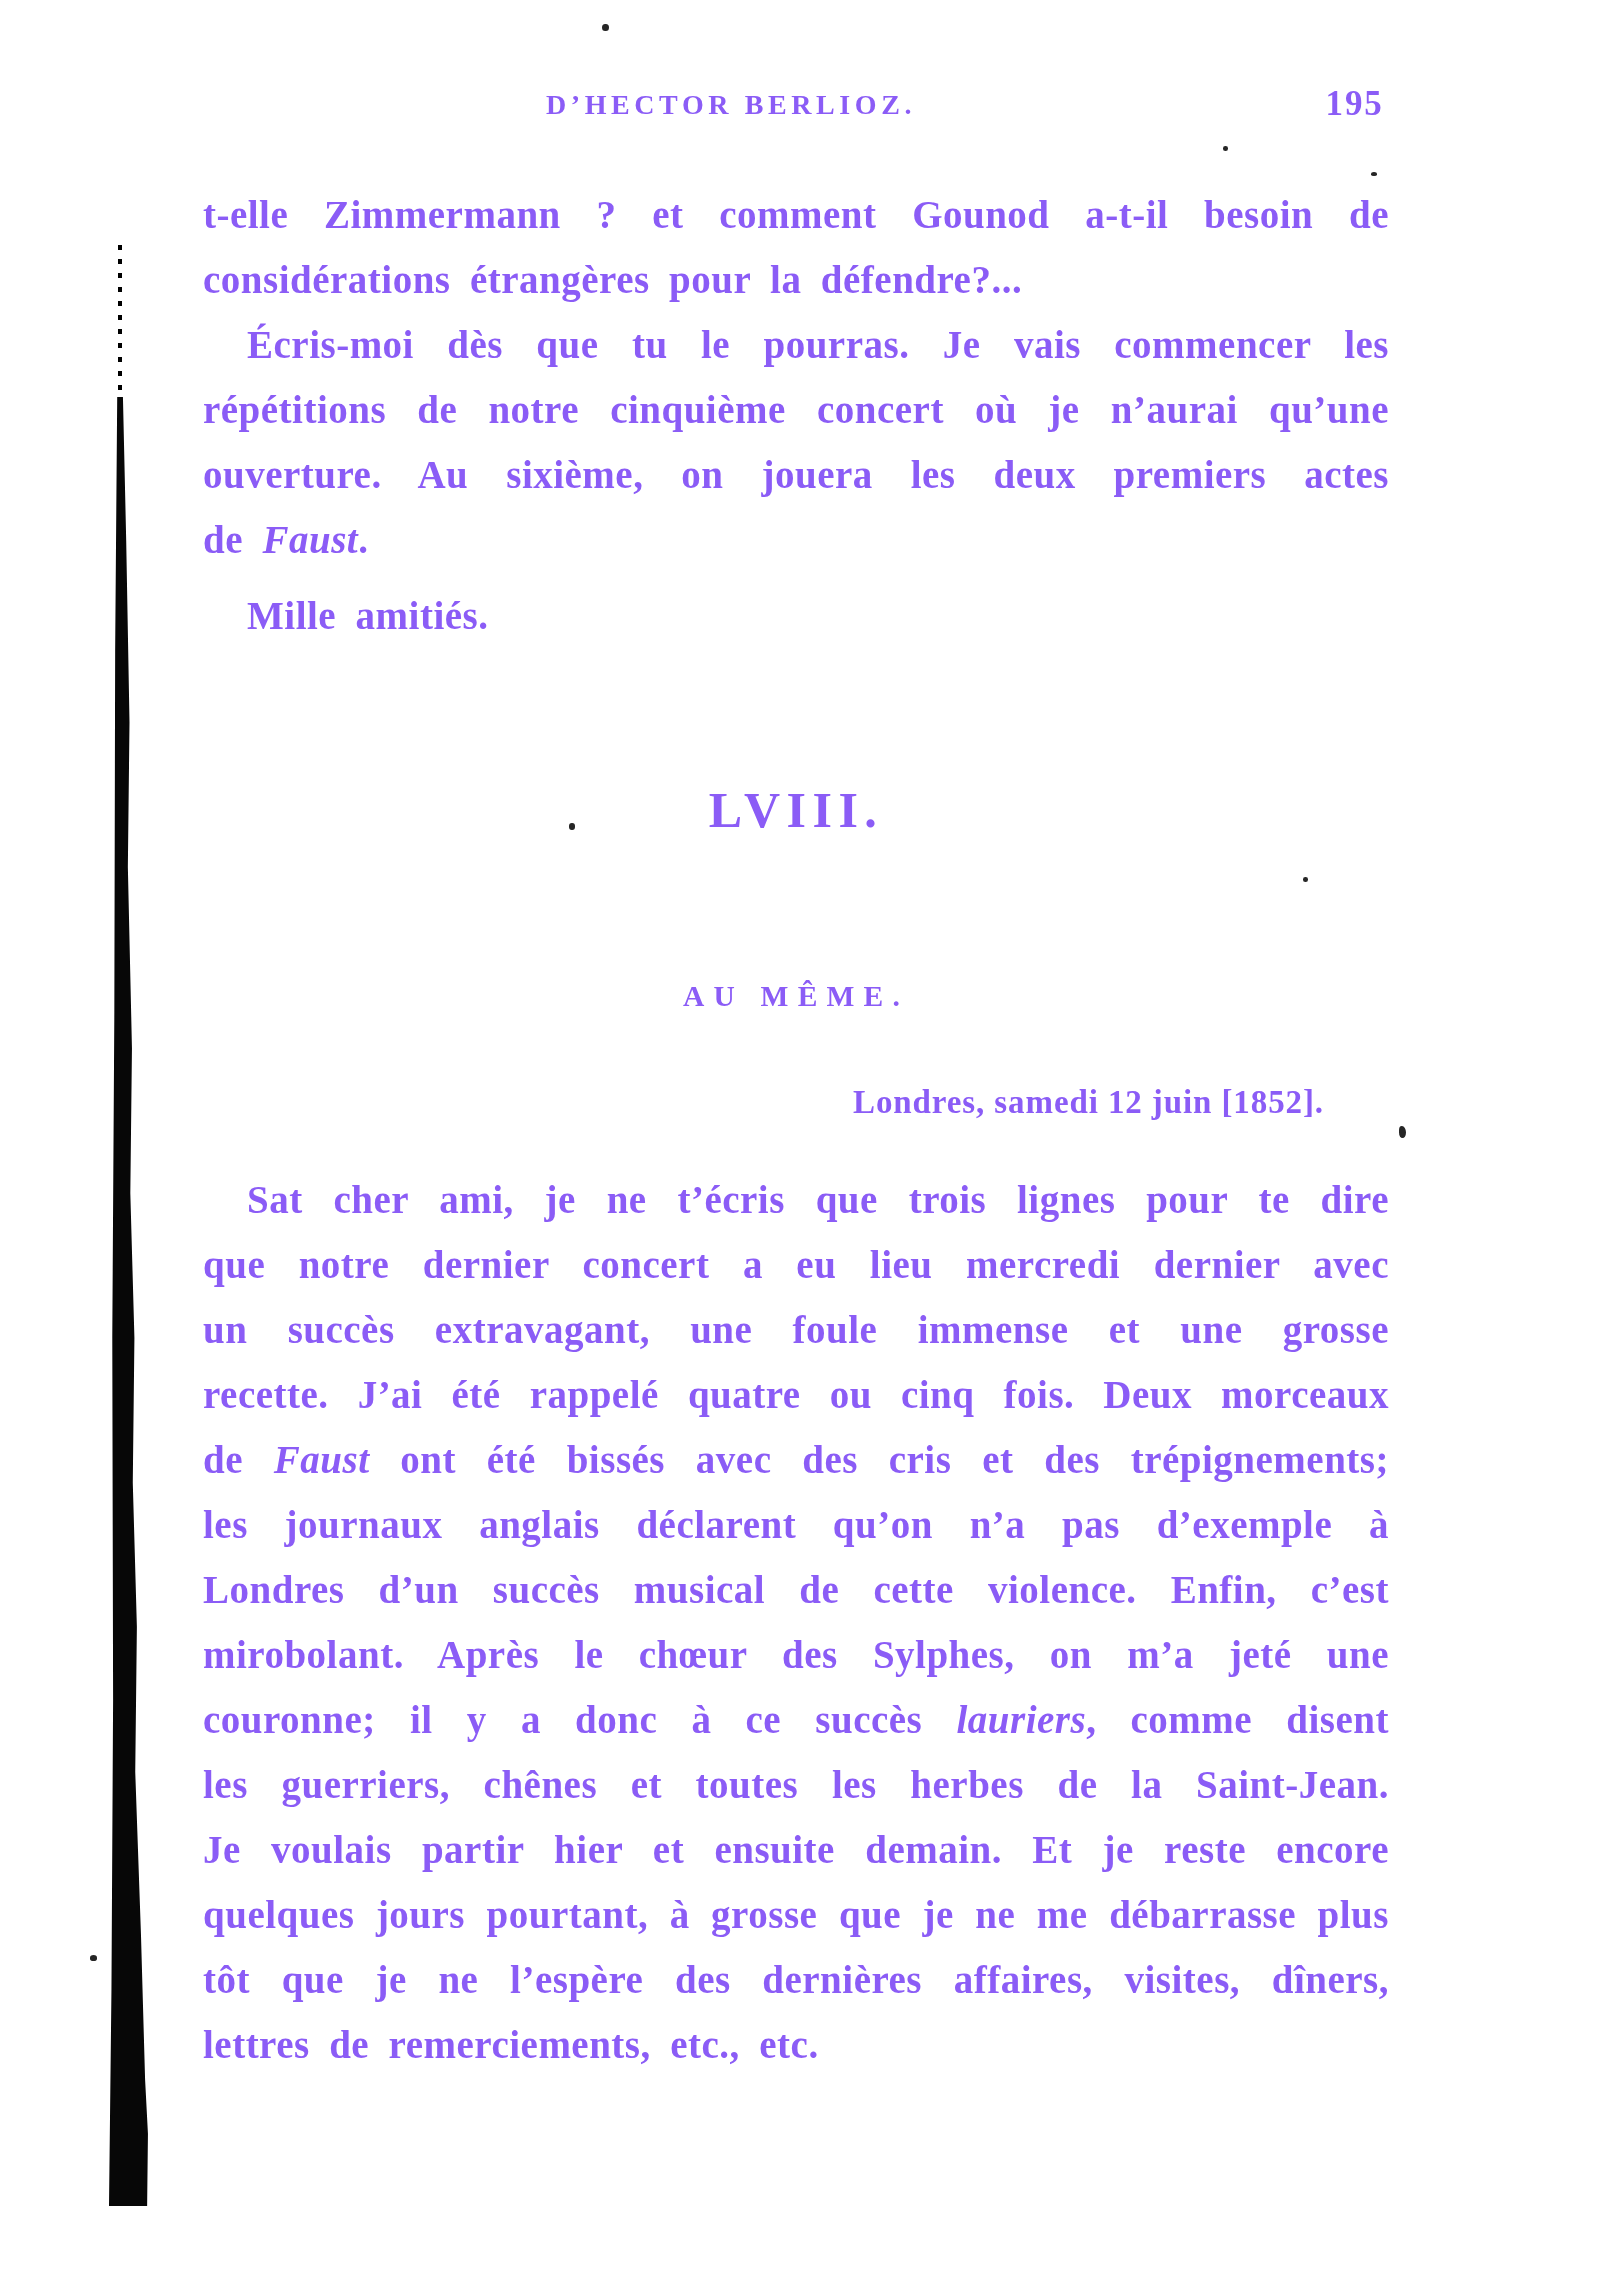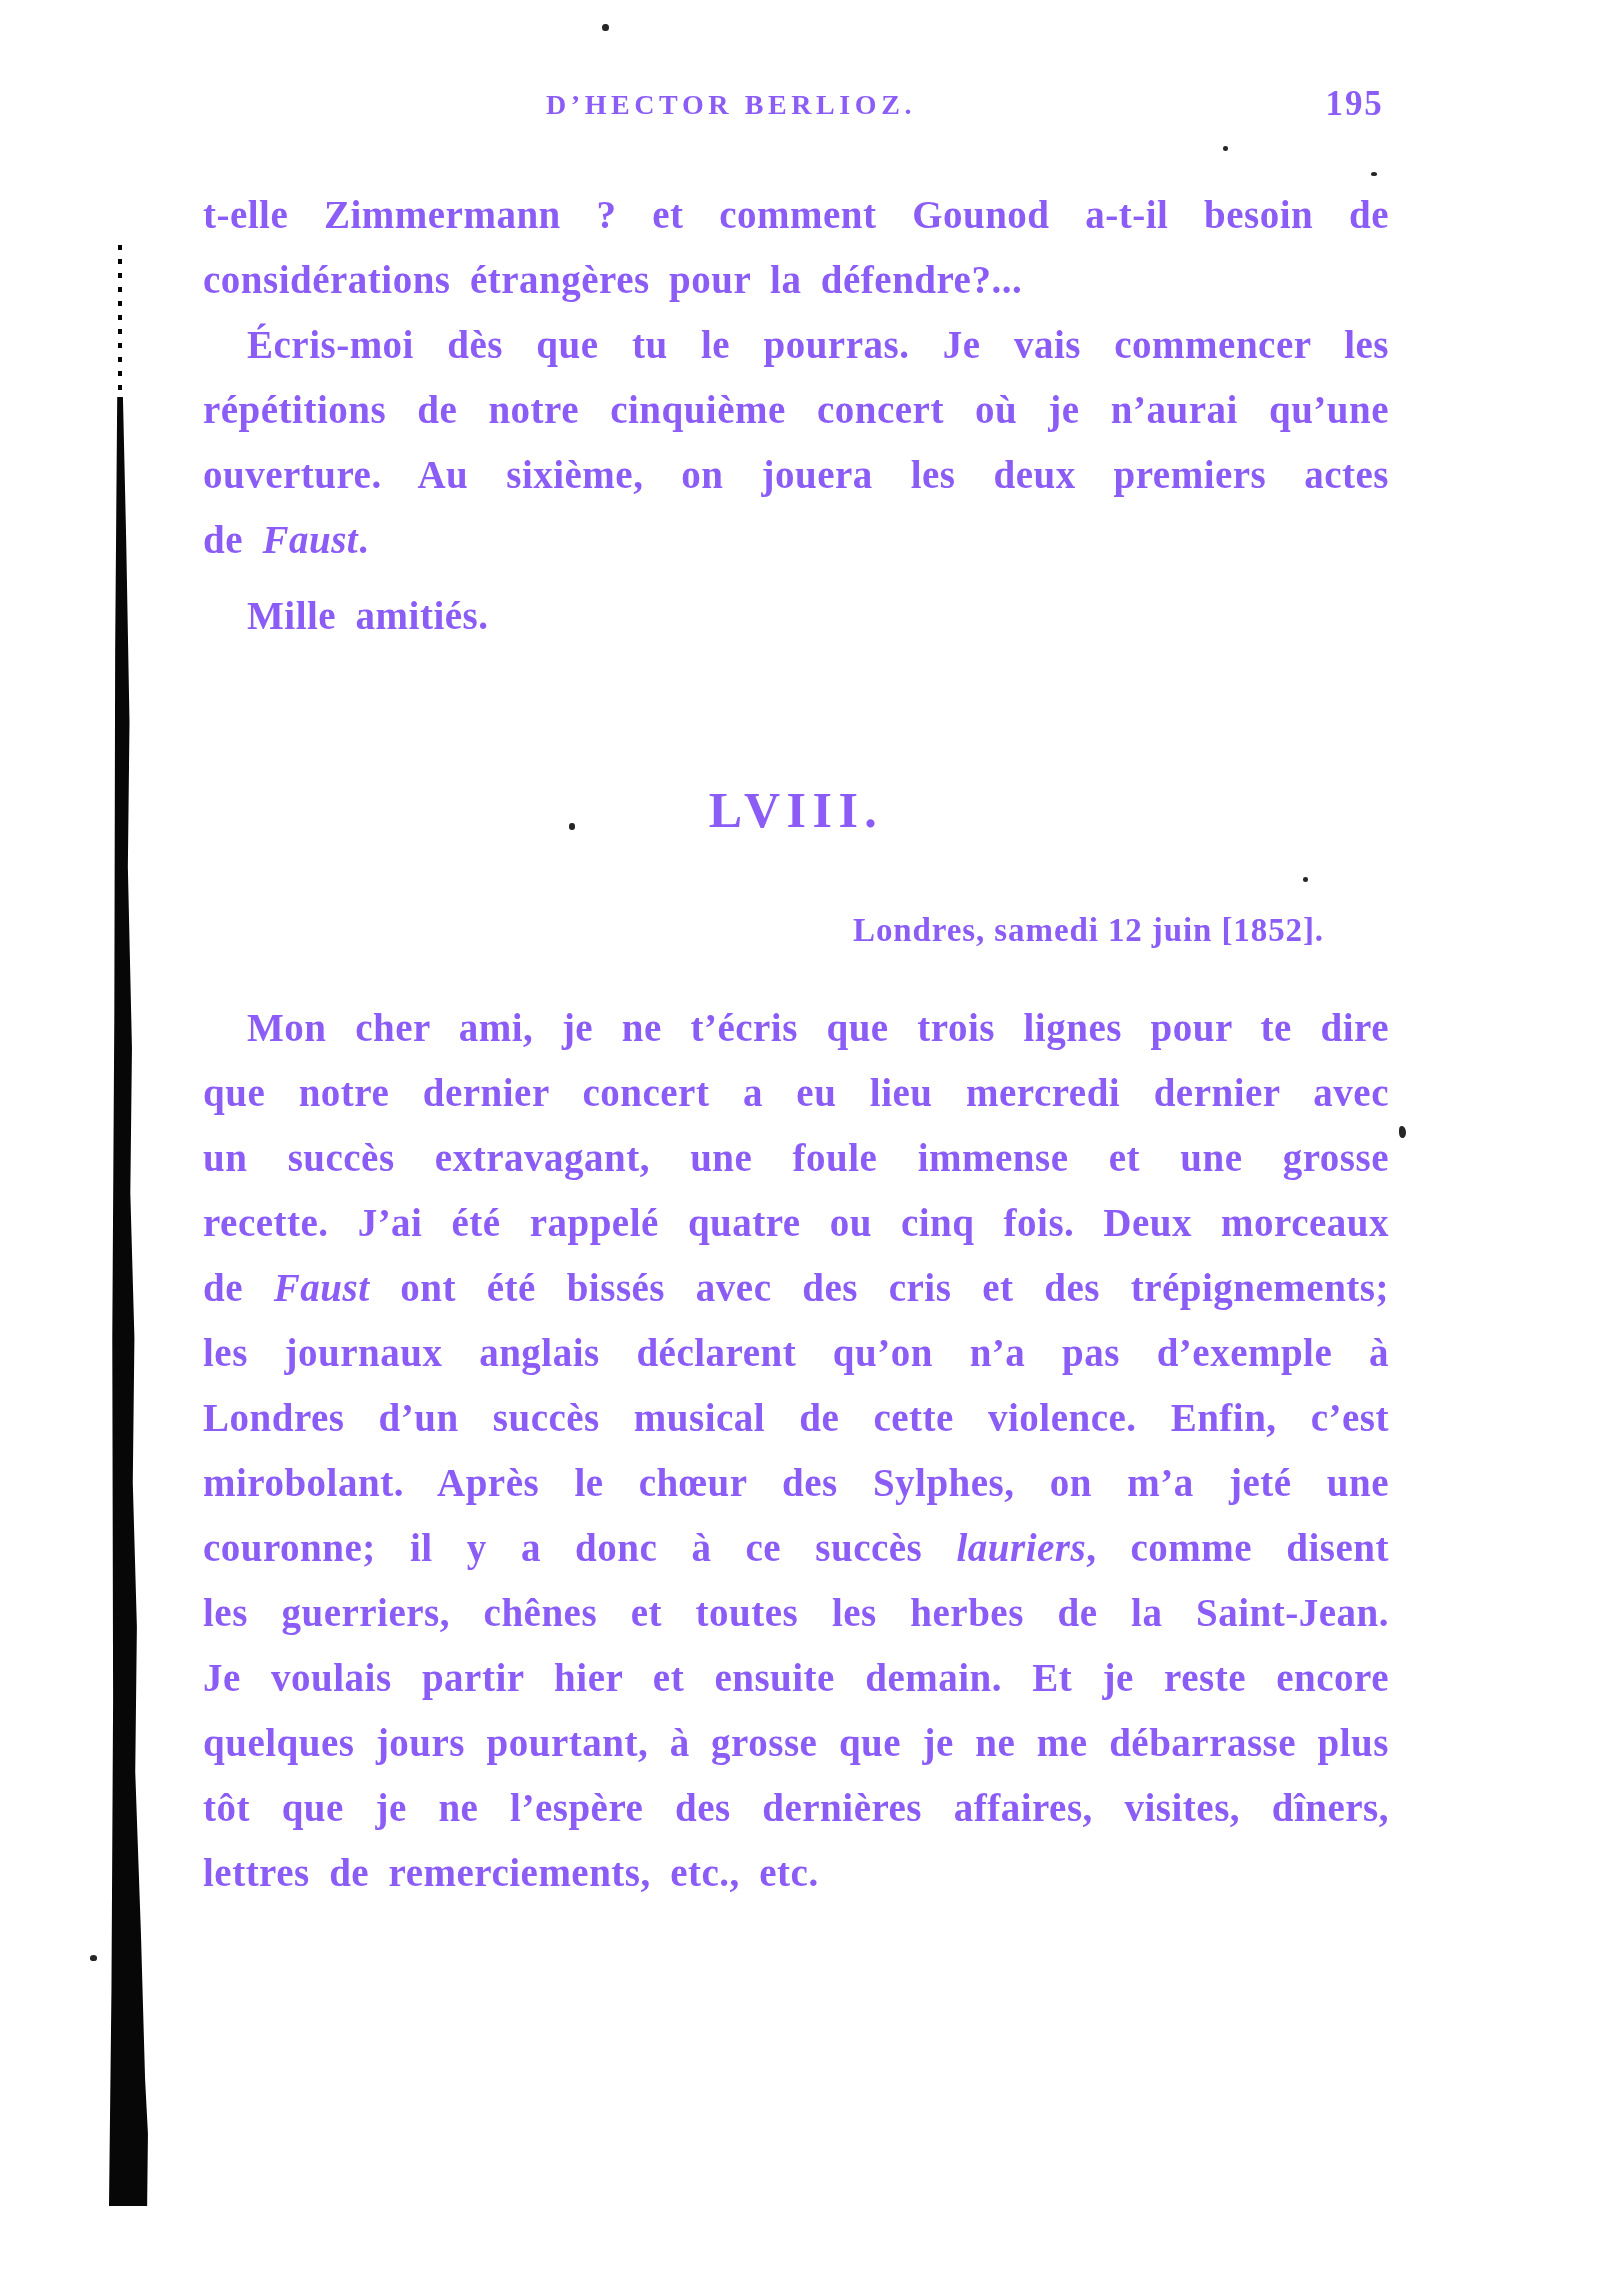--- a/index.html
+++ b/index.html
@@ -90,25 +90,26 @@
         <div class="tline short"><span>considérations étrangères pour la défendre?...</span></div>
         <div class="tline just indent"><span>Écris-moi dès que tu le pourras. Je vais commencer les</span></div>
         <div class="tline just"><span>répétitions de notre cinquième concert où je n’aurai qu’une</span></div>
         <div class="tline just"><span>ouverture. Au sixième, on jouera les deux premiers actes</span></div>
         <div class="tline short"><span>de </span><span class="it">Faust</span><span>.</span></div>
         <div class="tline short indent gap"><span>Mille amitiés.</span></div>
       </div>
 
     <h2 class="sec-num">LVIII.</h2>
 
+    <h3 class="addressee">AU MÊME.</h3>
 
     <div class="dateline">Londres, samedi 12 juin [1852].</div>
 
     <div class="block letter-body">
-        <div class="tline just indent"><span>Mon cher ami, je ne t’écris que trois lignes pour te dire</span></div>
+        <div class="tline just indent"><span>Sat cher ami, je ne t’écris que trois lignes pour te dire</span></div>
         <div class="tline just"><span>que notre dernier concert a eu lieu mercredi dernier avec</span></div>
         <div class="tline just"><span>un succès extravagant, une foule immense et une grosse</span></div>
         <div class="tline just"><span>recette. J’ai été rappelé quatre ou cinq fois. Deux morceaux</span></div>
         <div class="tline just"><span>de </span><span class="it">Faust</span><span> ont été bissés avec des cris et des trépignements;</span></div>
         <div class="tline just"><span>les journaux anglais déclarent qu’on n’a pas d’exemple à</span></div>
         <div class="tline just"><span>Londres d’un succès musical de cette violence. Enfin, c’est</span></div>
         <div class="tline just"><span>mirobolant. Après le chœur des Sylphes, on m’a jeté une</span></div>
         <div class="tline just"><span>couronne; il y a donc à ce succès </span><span class="it">lauriers</span><span>, comme disent</span></div>
         <div class="tline just"><span>les guerriers, chênes et toutes les herbes de la Saint-Jean.</span></div>
         <div class="tline just"><span>Je voulais partir hier et ensuite demain. Et je reste encore</span></div>

